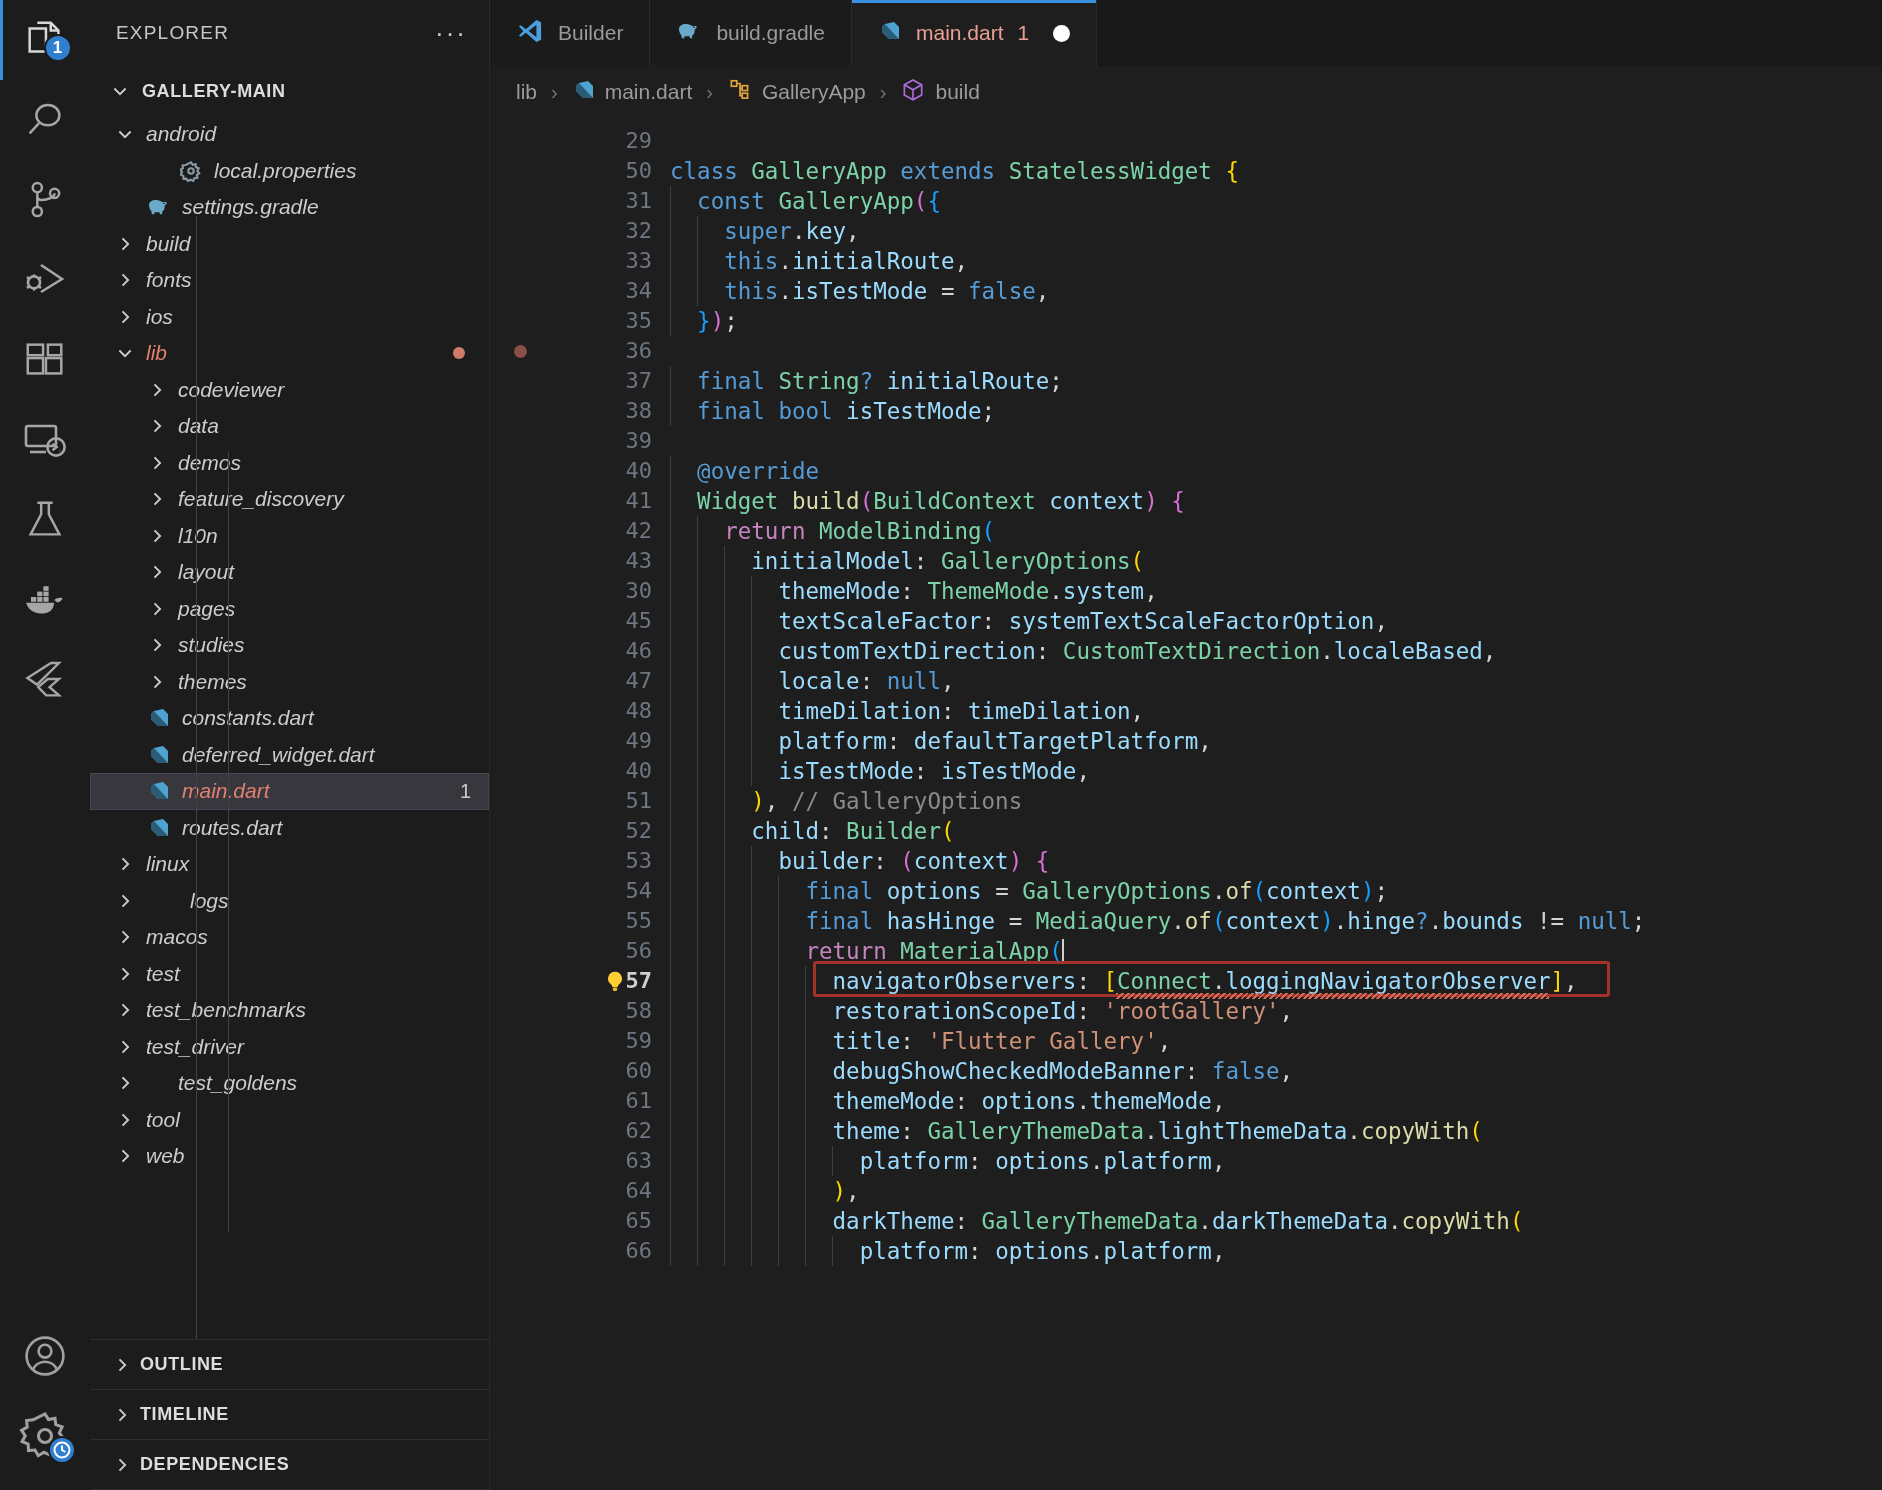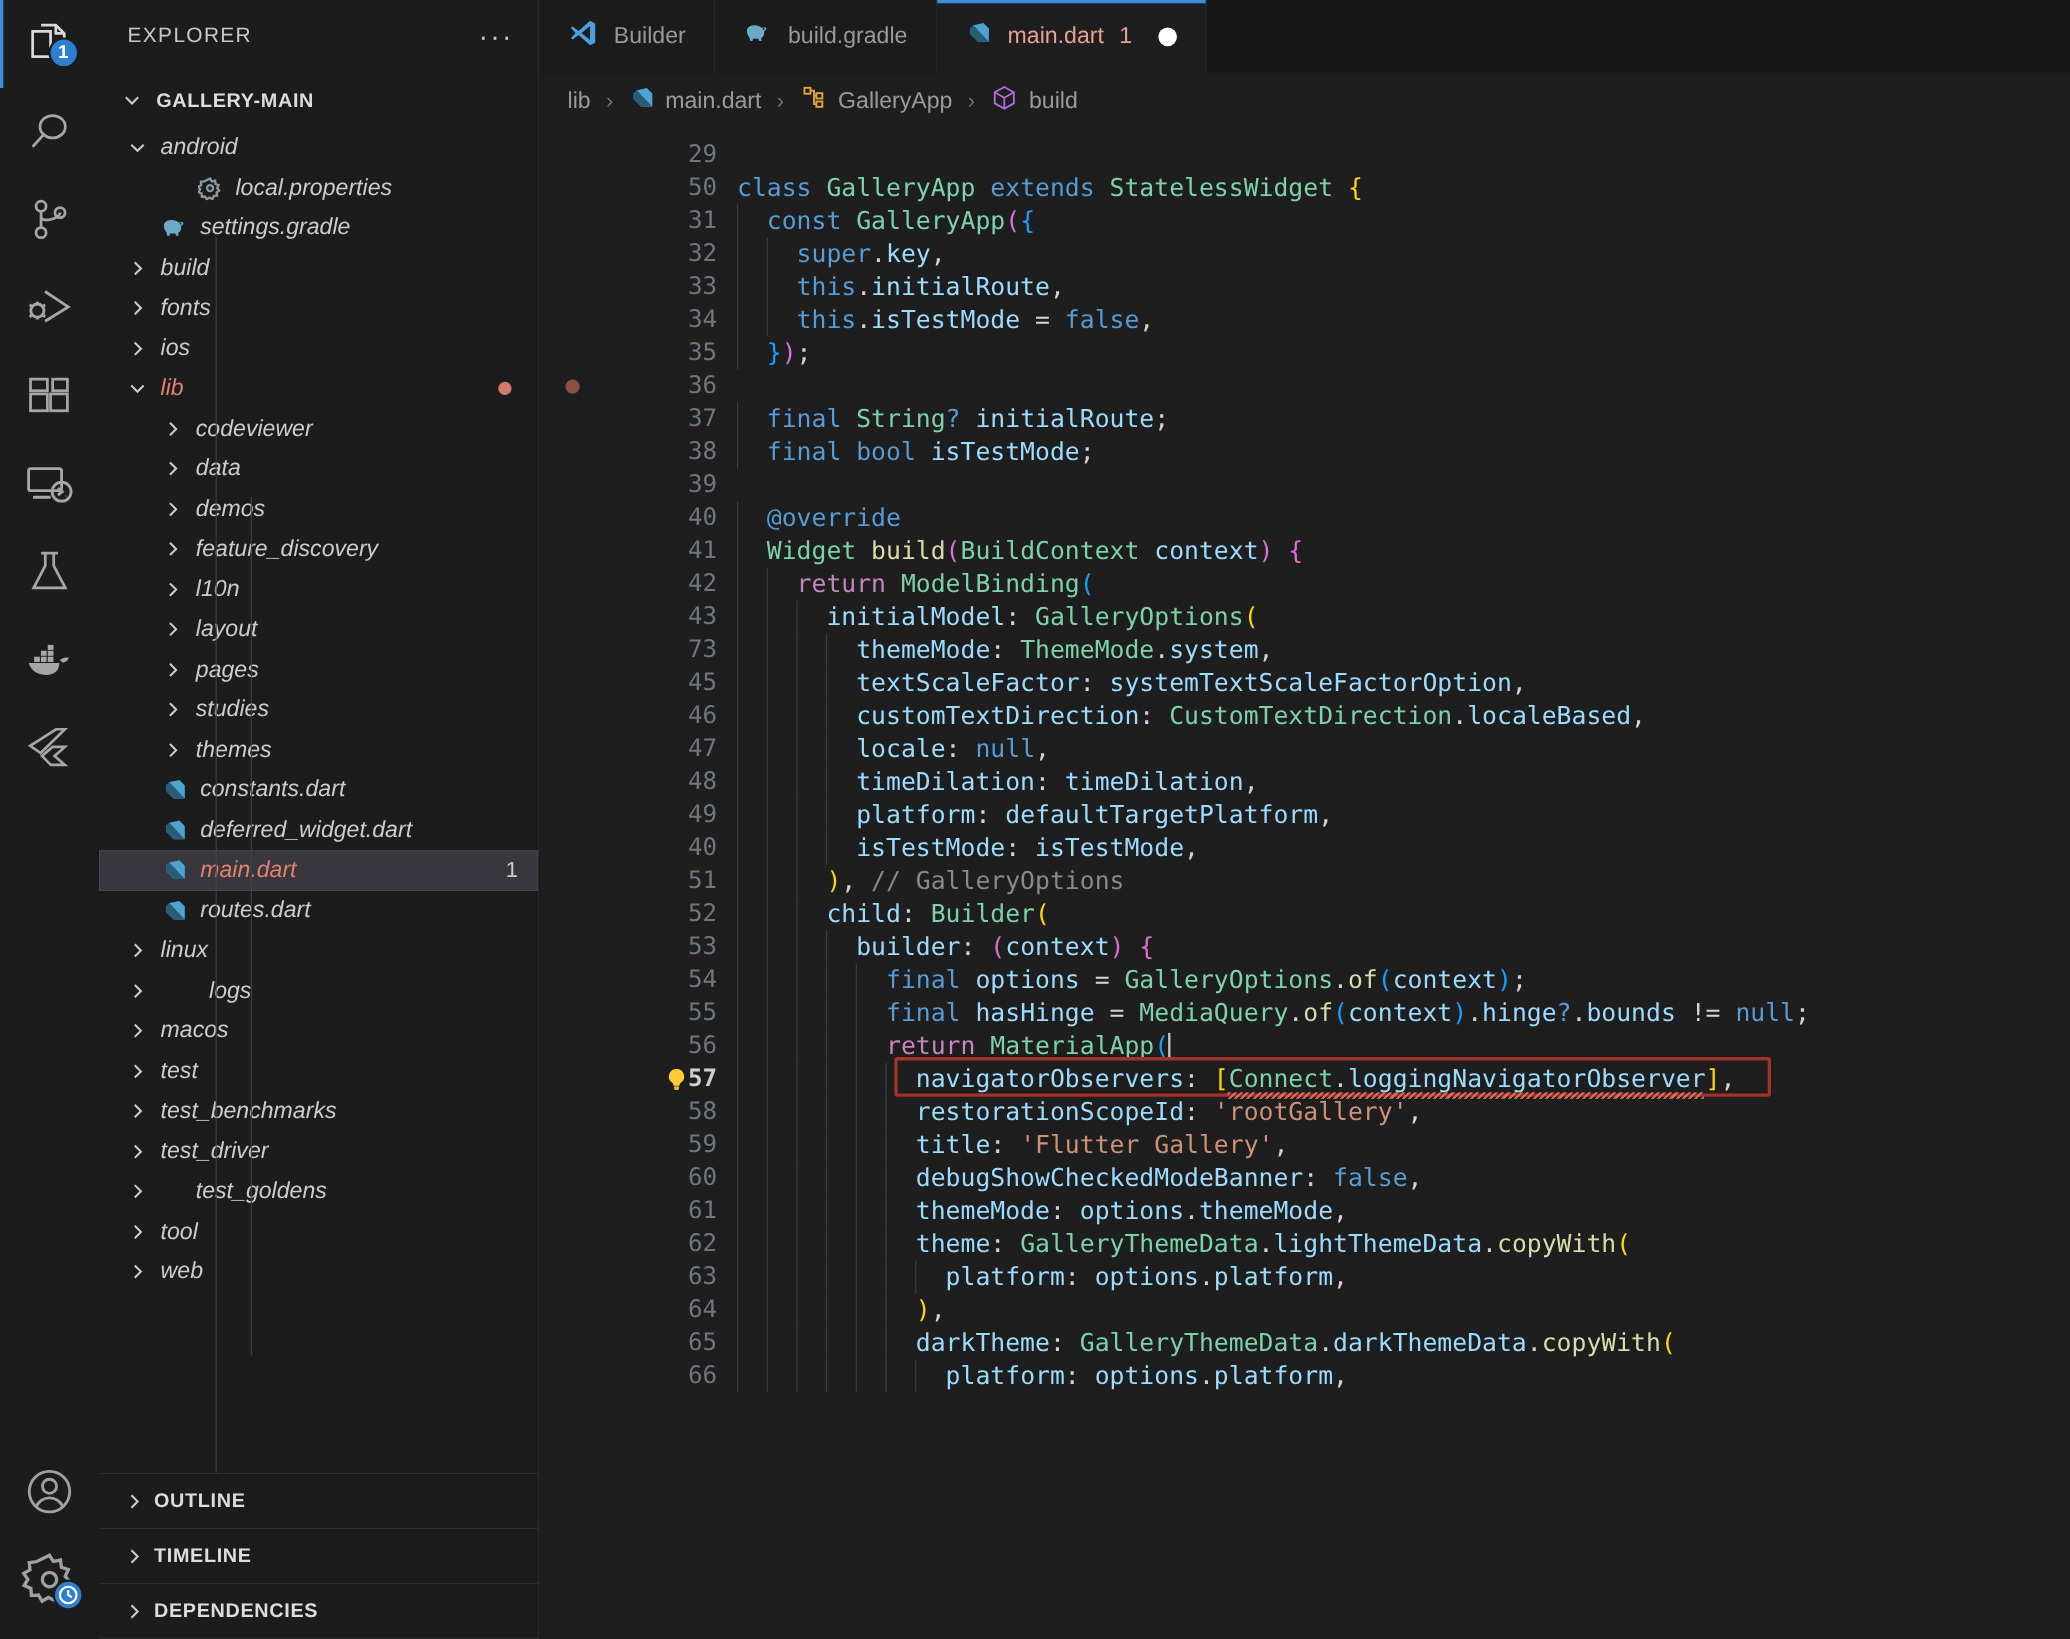--- a/index.html
+++ b/index.html
@@ -634,21 +634,21 @@
             <div class="gl">34</div>
             <div class="gl">35</div>
             <div class="gl">36<span class="bp"></span></div>
             <div class="gl">37</div>
             <div class="gl">38</div>
             <div class="gl">39</div>
             <div class="gl">40</div>
             <div class="gl">41</div>
             <div class="gl">42</div>
             <div class="gl">43</div>
-            <div class="gl">73</div>
+            <div class="gl">30</div>
             <div class="gl">45</div>
             <div class="gl">46</div>
             <div class="gl">47</div>
             <div class="gl">48</div>
             <div class="gl">49</div>
             <div class="gl">40</div>
             <div class="gl">51</div>
             <div class="gl">52</div>
             <div class="gl">53</div>
             <div class="gl">54</div>

